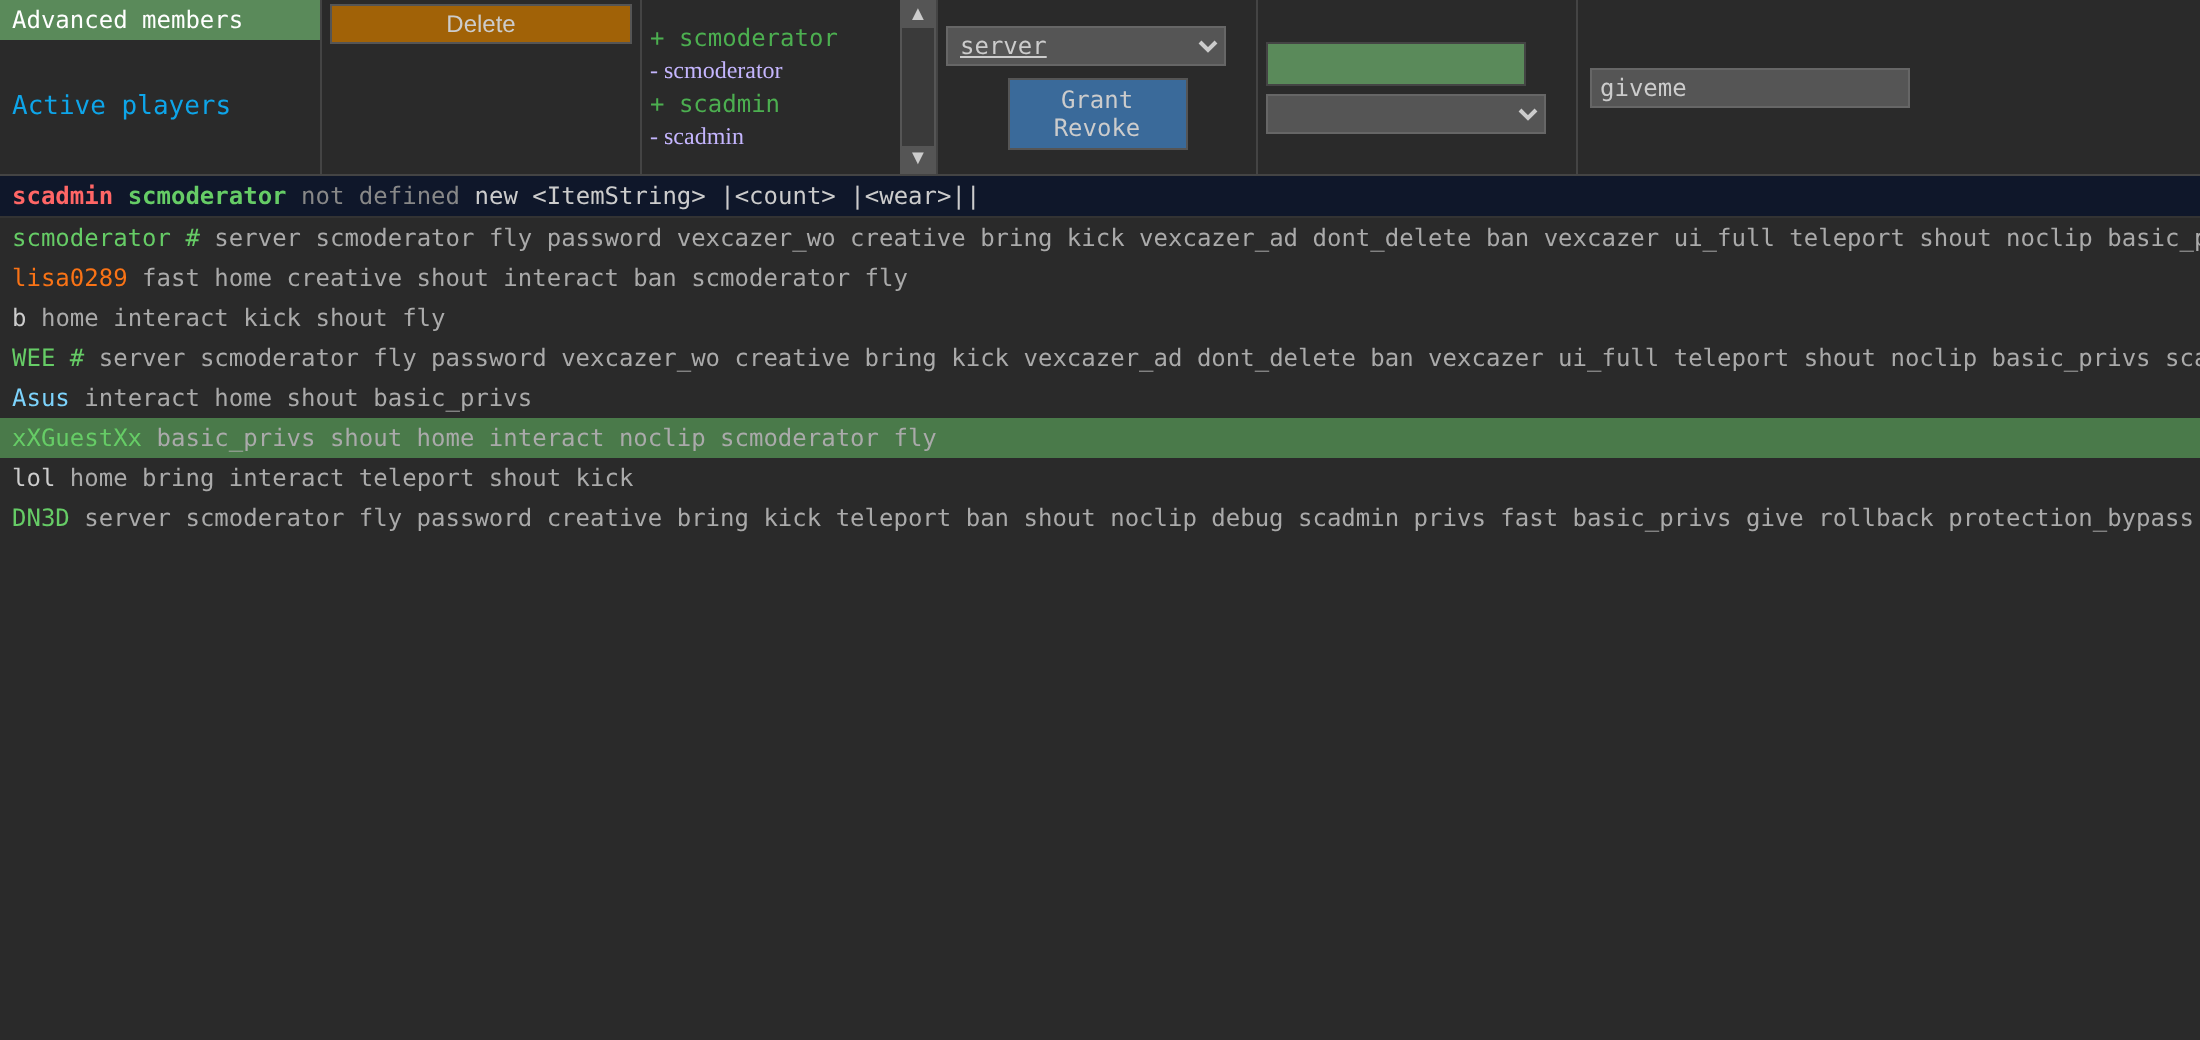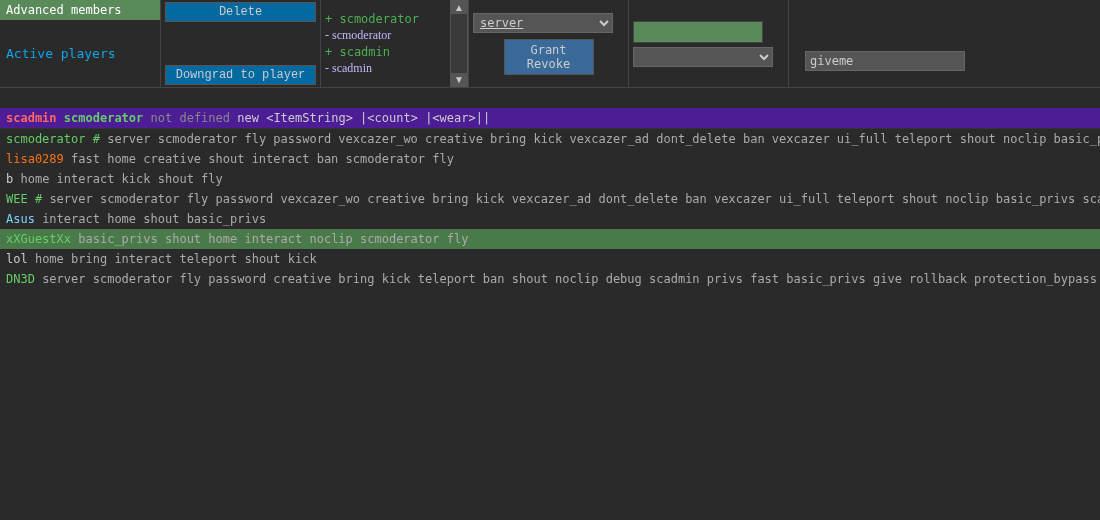--- a/index.html
+++ b/index.html
@@ -60,24 +60,24 @@
       display: flex;
       flex-direction: column;
       justify-content: space-between;
       padding: 2px 4px;
       width: 160px;
       flex-shrink: 0;
       border-left: 1px solid #444;
     }
 
     .delete-btn, .downgrad-btn {
-      background: #0369a1;
+      background: #a16207;
       color: #ccc;
       border: 1px solid #555;
-      font-family: Liberation Mono, monospace;
+      font-family: Liberation Sans, sans-serif;
       font-size: 12px;
       cursor: pointer;
       padding: 2px 8px;
       text-align: center;
     }
 
     .privs-panel {
       display: flex;
       flex-direction: column;
       gap: 2px;
@@ -149,22 +149,22 @@
       border: 1px solid #555;
       font-family: monospace;
       font-size: 12px;
       cursor: pointer;
       padding: 3px 8px;
       width: 90px;
     }
 
     .giveme-panel {
       display: flex;
-      align-items: flex-end;
-      padding: 16px;
+      align-items: flex-start;
+      padding: 6px;
       border-left: 1px solid #444;
       flex: 1;
     }
 
     .giveme-input {
       background: #555;
       color: #ccc;
       border: 1px solid #666;
       font-family: monospace;
       font-size: 12px;
@@ -174,29 +174,28 @@
     }
 
     .green-box {
       background: #5a8a5a;
       width: 130px;
       height: 22px;
       border: 1px solid #444;
     }
 
     .status-bar {
-      background: #4c1d95;
+      background: #0f172a;
       padding: 3px 6px;
       font-size: 12px;
       font-family: monospace;
       color: #ccc;
       border-bottom: 1px solid #333;
       white-space: nowrap;
       overflow: hidden;
-      margin-top: 20px;
     }
 
     .status-scadmin { color: #ff6666; font-weight: bold; }
     .status-scmoderator { color: #66cc66; font-weight: bold; }
     .status-notdefined { color: #888; }
     .status-new { color: #ccc; }
     .status-tag { color: #ccc; }
 
     .player-row {
       padding: 1px 6px;
@@ -226,21 +225,20 @@
 <body>
 
 <div class="top-bar">
   <div class="left-panel">
     <button class="advanced-members-btn">Advanced members</button>
     <button class="active-players-btn">Active players</button>
   </div>
 
   <div class="middle-panel">
     <button class="delete-btn">Delete</button>
-    <button class="downgrad-btn">Downgrad to player</button>
   </div>
 
   <div class="privs-panel">
     <div class="priv-item priv-plus">+ scmoderator</div>
     <div class="priv-item priv-minus">- scmoderator</div>
     <div class="priv-item priv-plus">+ scadmin</div>
     <div class="priv-item priv-minus">- scadmin</div>
   </div>
 
   <div class="scroll-panel">

